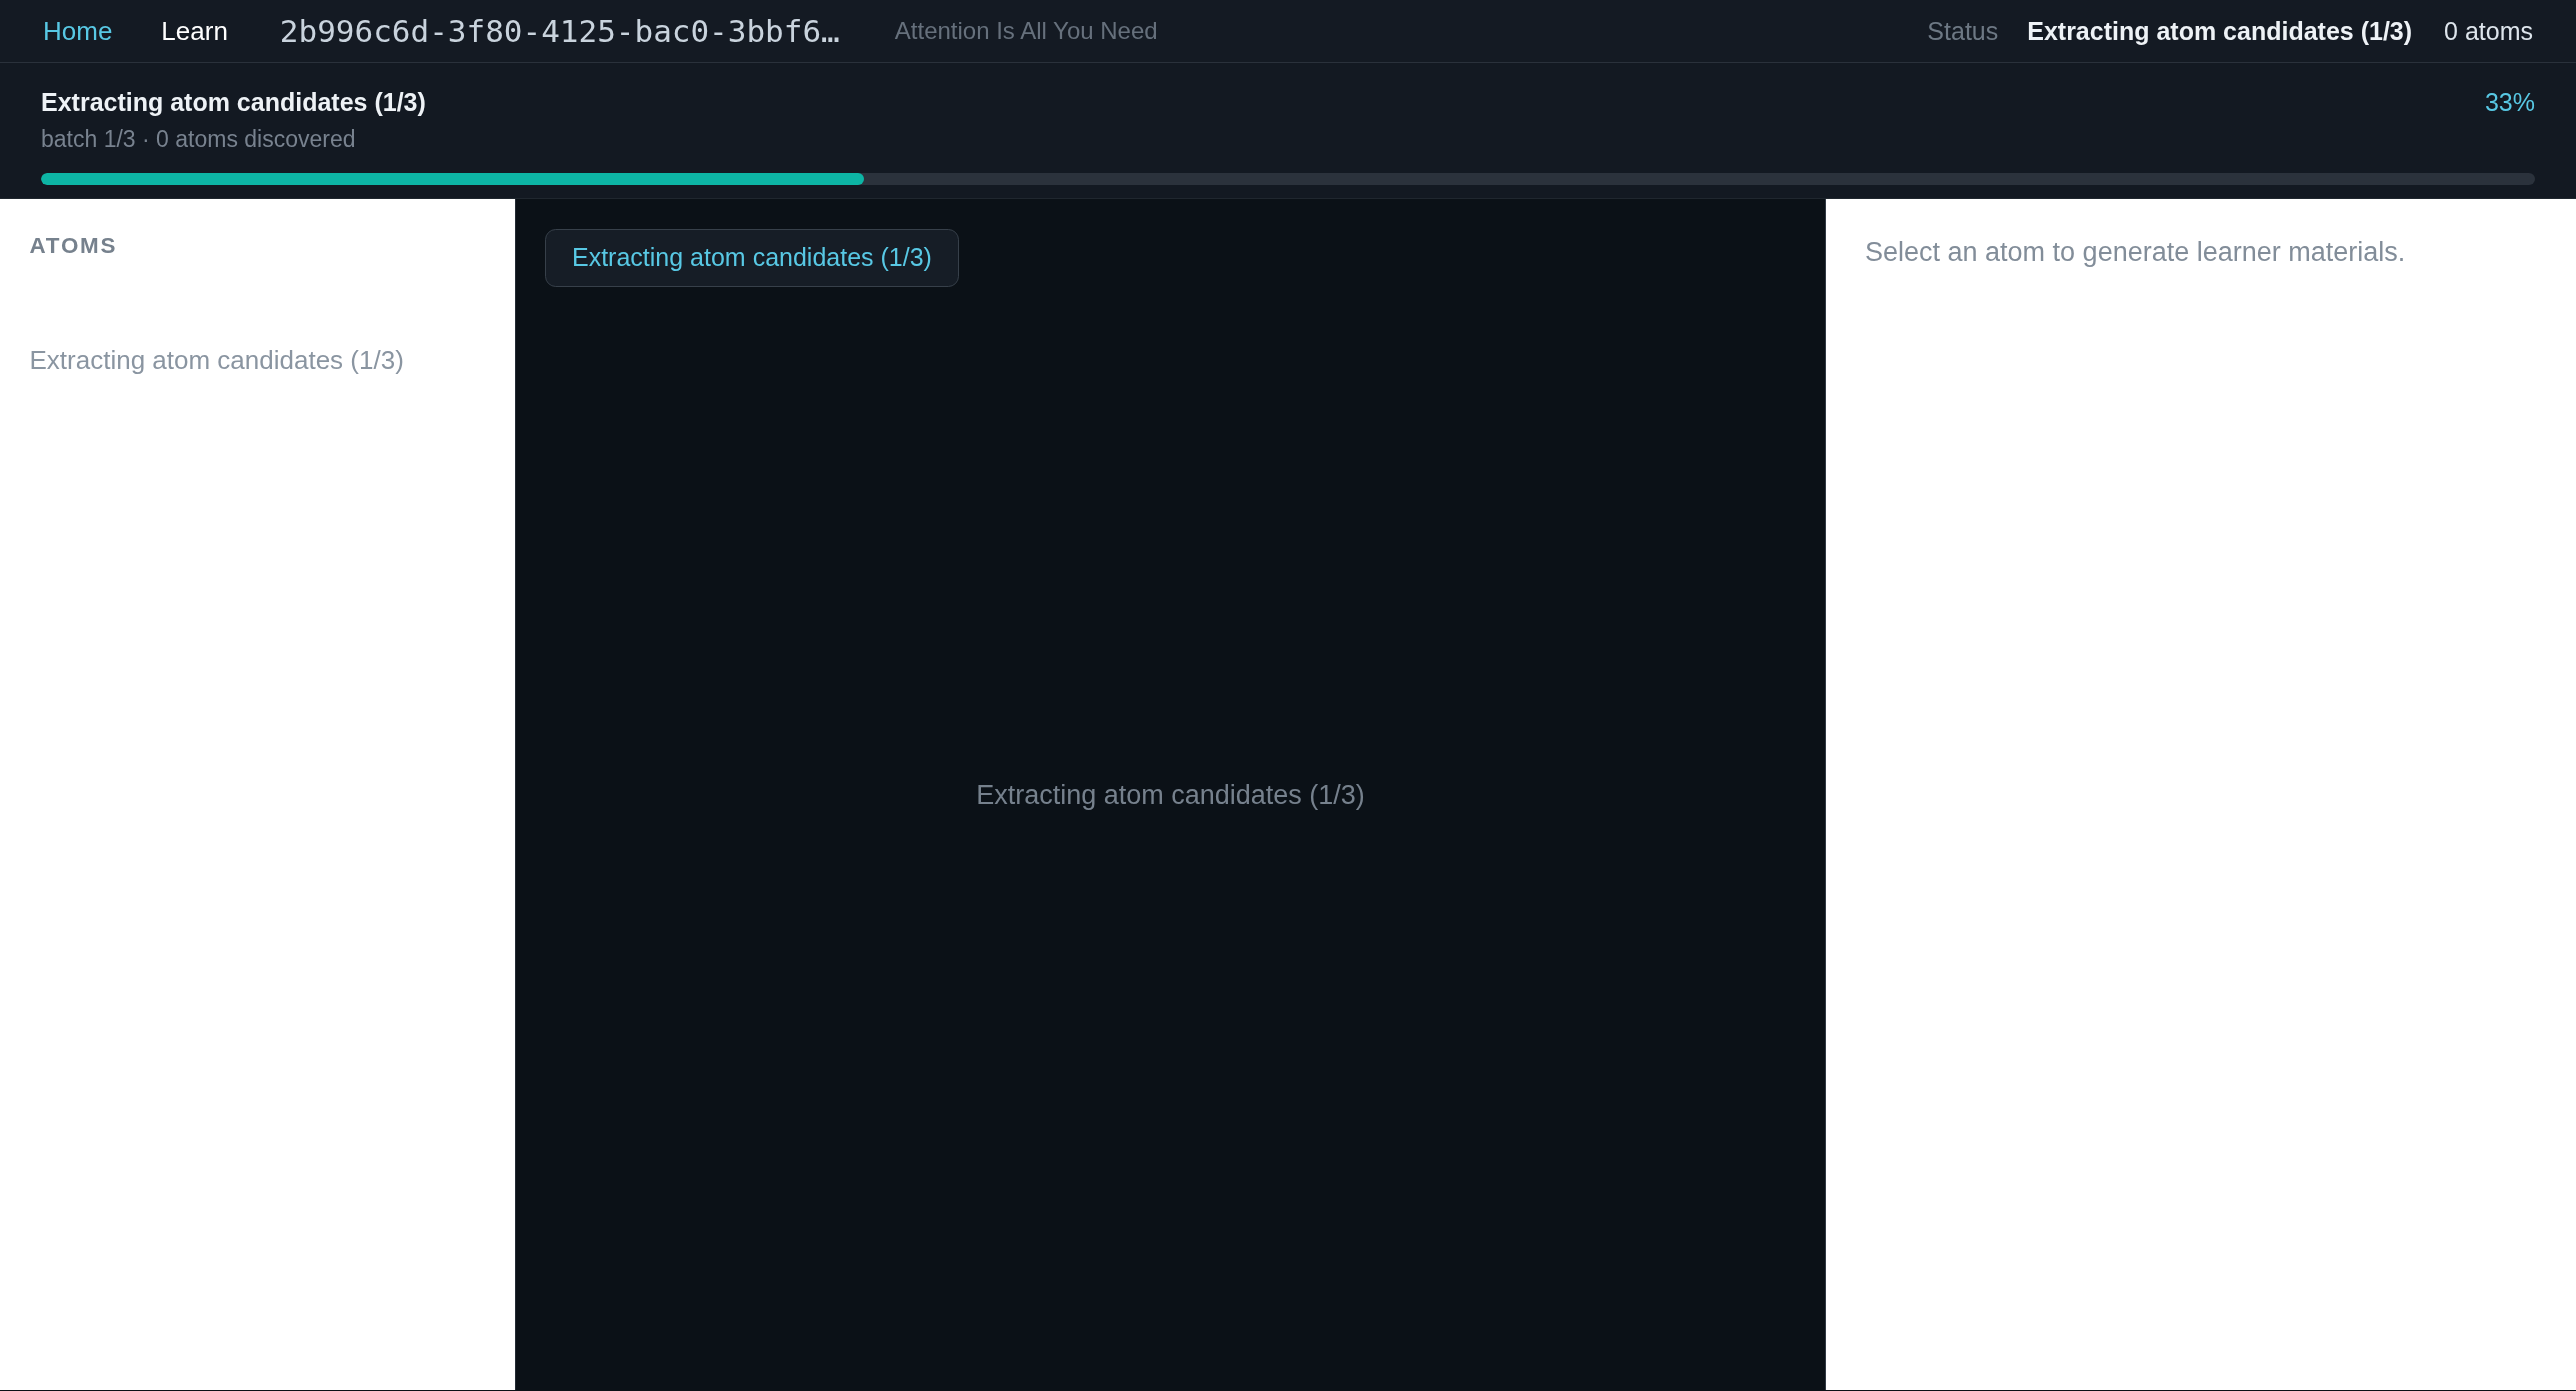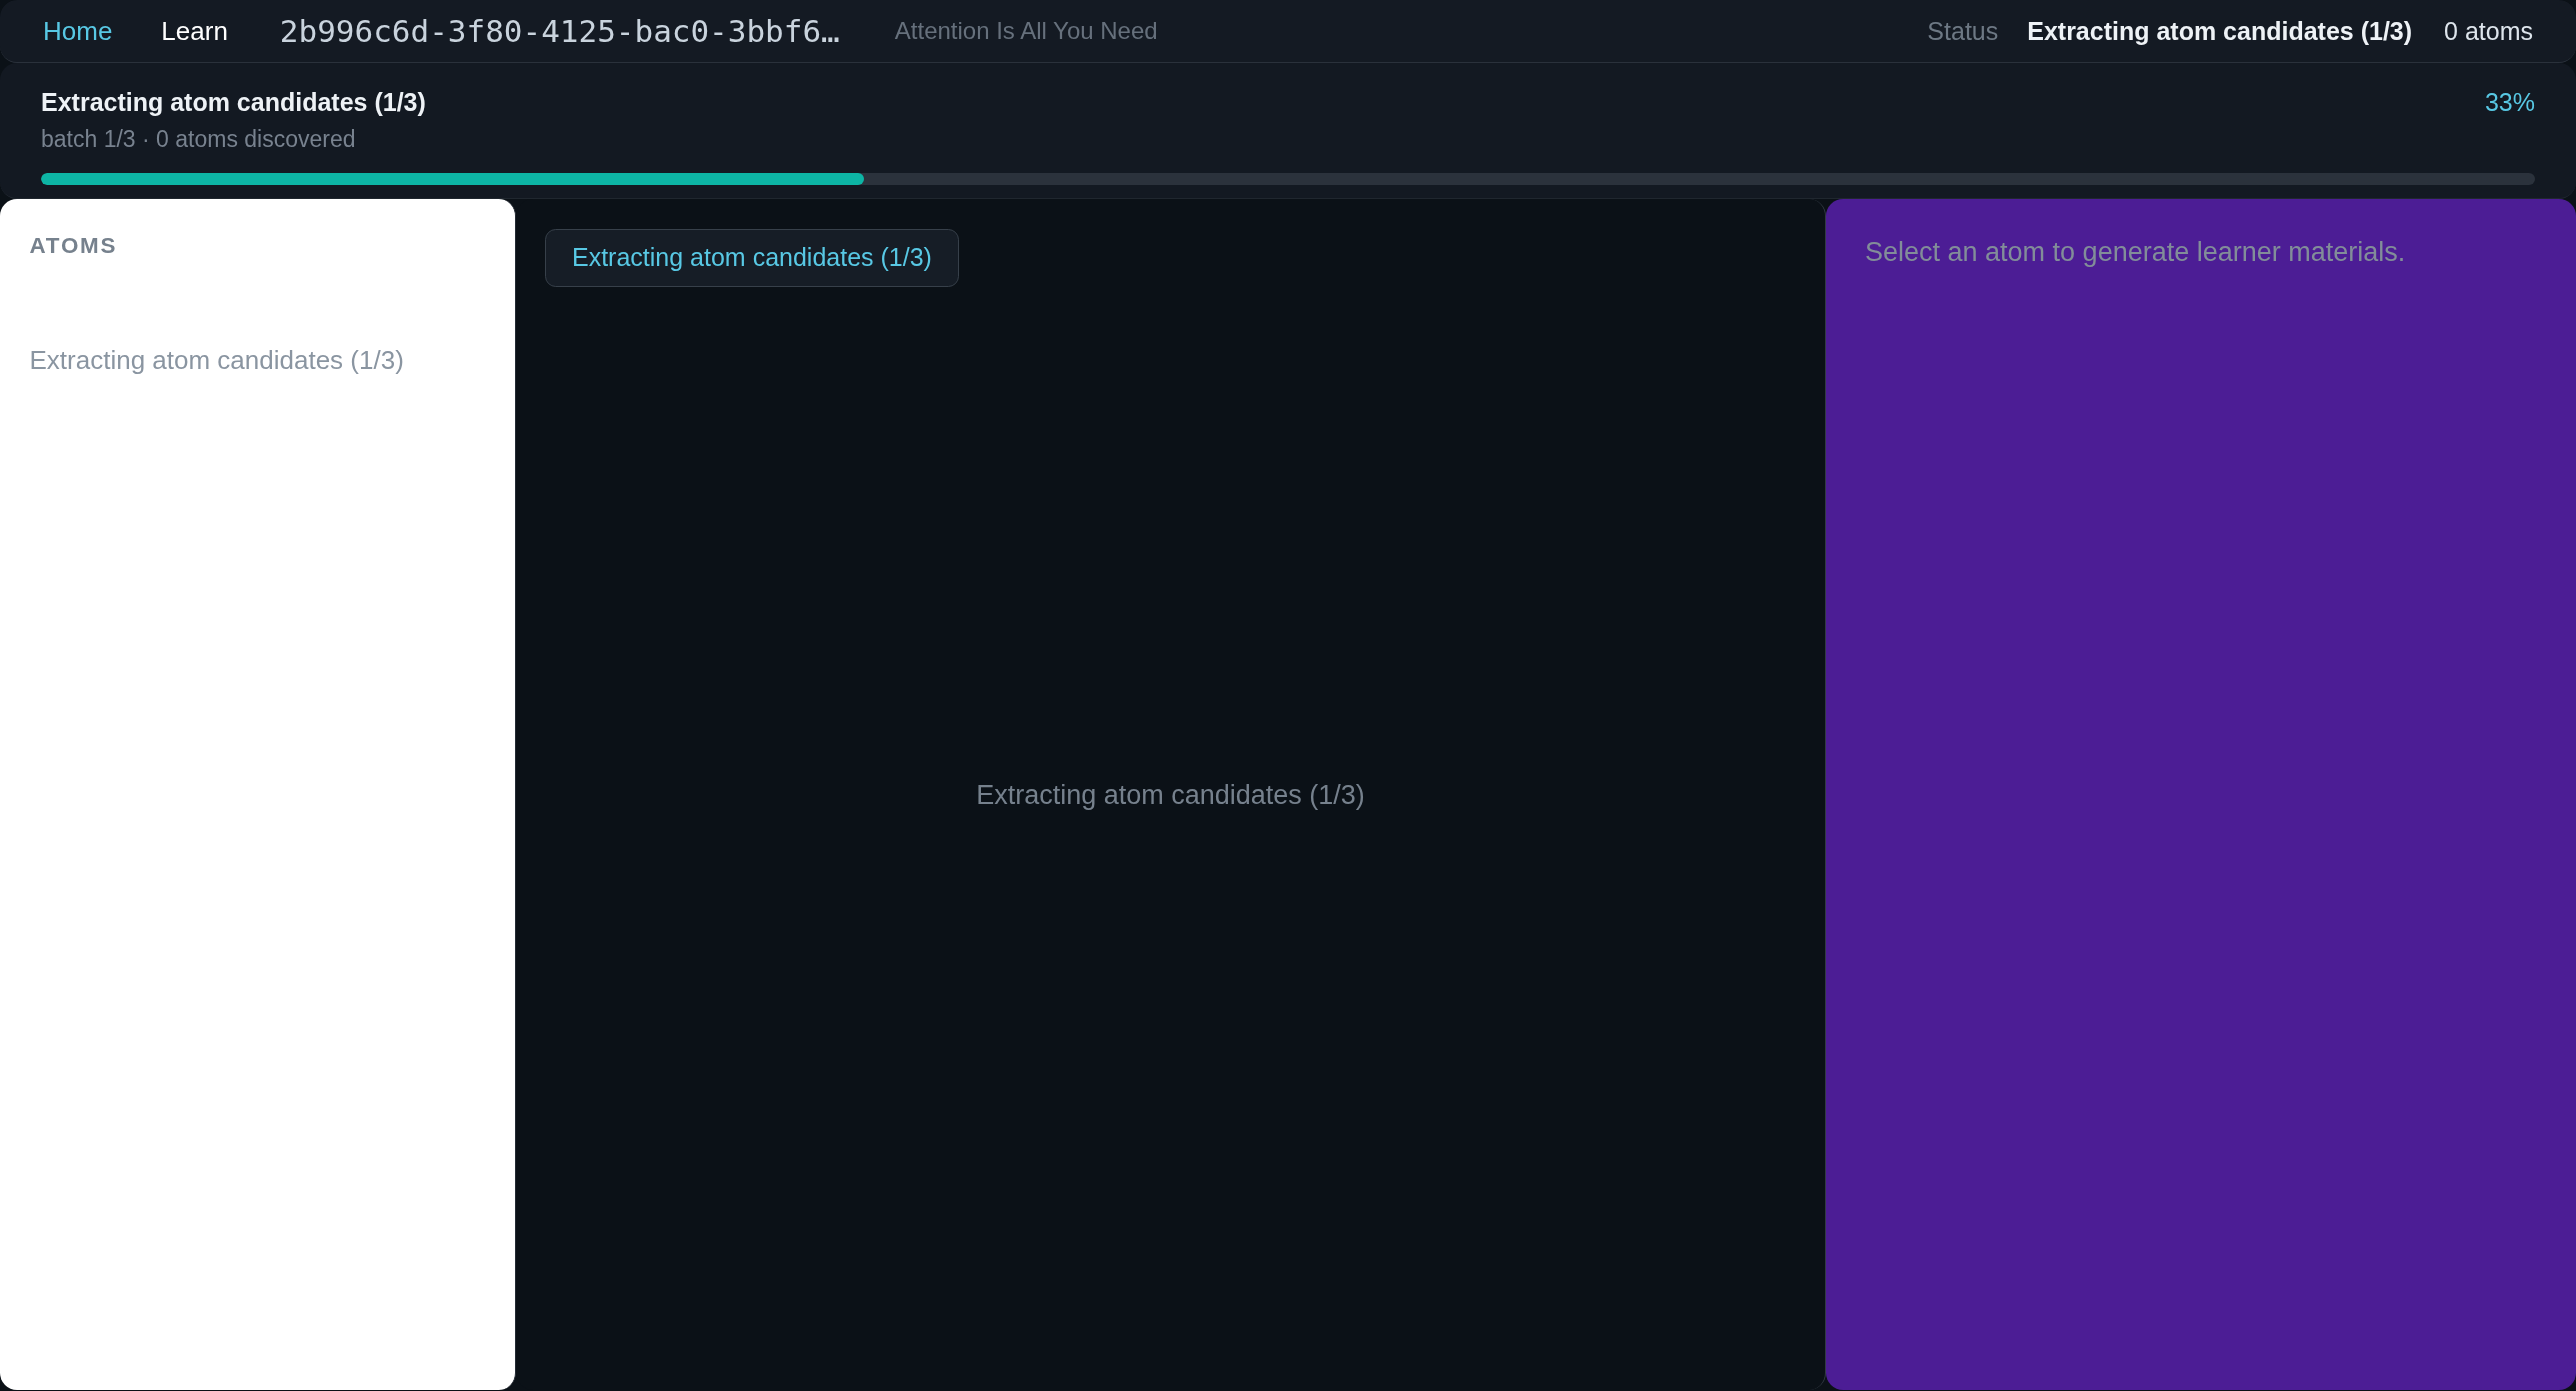--- a/index.html
+++ b/index.html
@@ -1,15 +1,15 @@
 <!DOCTYPE html>
 <html style="font-size:14.3px"><head>
 <meta charset="utf-8">
 <style>
-  * { box-sizing: border-box; margin: 0; padding: 0; border-radius: 17px; }
+  * { box-sizing: border-box; margin: 0; padding: 0; }
   html, body { width: 2576px; height: 1392px; overflow: hidden; }
   body {
     background: #0b1117;
     font-family: "Liberation Sans", sans-serif;
     color: #e9edf2;
   }
 
   
   .nav {
     height: 63px;
@@ -131,21 +131,21 @@
     top: 50%;
     left: 50%;
     transform: translate(-50%, -50%);
     color: #76818d;
     font-size: 27px;
     white-space: nowrap;
   }
 
   .right-panel {
     width: 750px;
-    background: #4c1d95;
+    background: #ffffff;
     padding: 38px 36px 0 39px;
   }
   .right-empty-message { color: #828d99; font-size: 27px; }
 </style>
 </head>
 <body>
 
 <div class="nav">
   <span class="nav-link-home">Home</span>
   <span class="nav-link-learn">Learn</span>

